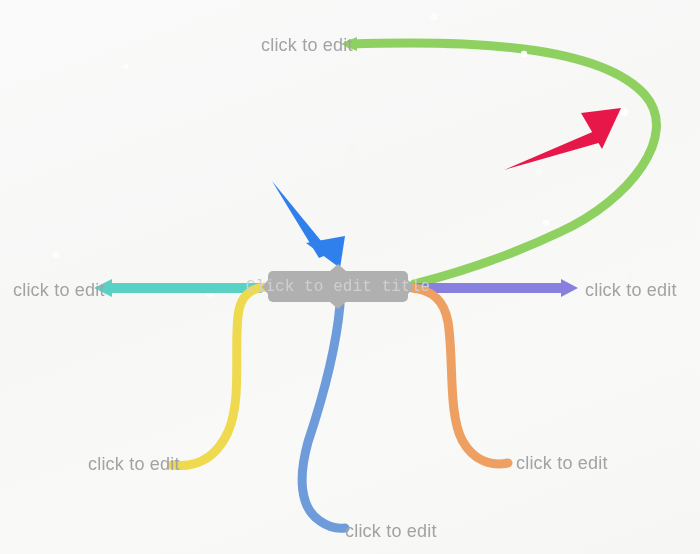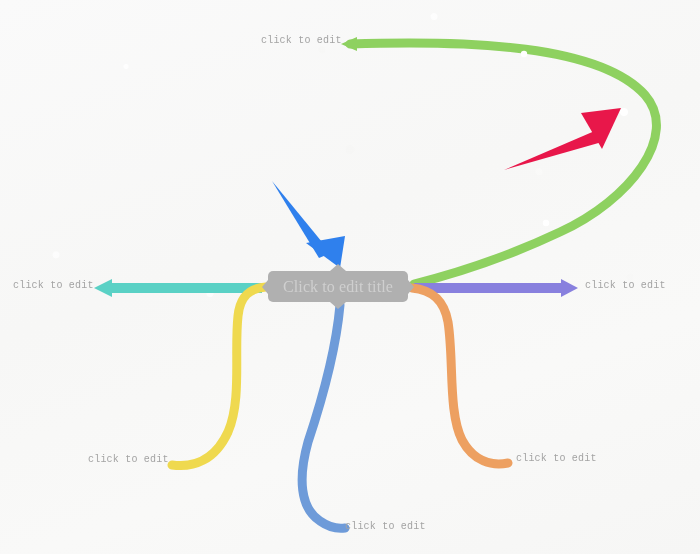--- a/index.html
+++ b/index.html
@@ -28,22 +28,22 @@
   }
   #vector-layer {
     position: absolute;
     left: 0; top: 0;
     width: 700px;
     height: 554px;
   }
   .edit-label {
     position: absolute;
     color: #a3a3a3;
-    font-family: Liberation Mono, monospace;
-    font-size: 10px;
+    font-family: Liberation Sans, sans-serif;
+    font-size: 18px;
     letter-spacing: 0.2px;
     white-space: nowrap;
     line-height: 1;
     user-select: none;
     text-align: center;
   }
   #central-node {
     position: absolute;
     left: 268px;
     top: 271px;
@@ -51,21 +51,21 @@
     height: 31px;
     background: #b0b0b0;
     border-radius: 5px;
     display: flex;
     align-items: center;
     justify-content: center;
     box-sizing: border-box;
   }
   #central-node-text {
     color: #cfcfcf;
-    font-family: Liberation Serif, serif;
+    font-family: Liberation Mono, monospace;
     font-size: 16px;
     letter-spacing: 0.1px;
     white-space: nowrap;
     user-select: none;
   }
   .node-handle {
     position: absolute;
     width: 0;
     height: 0;
   }

